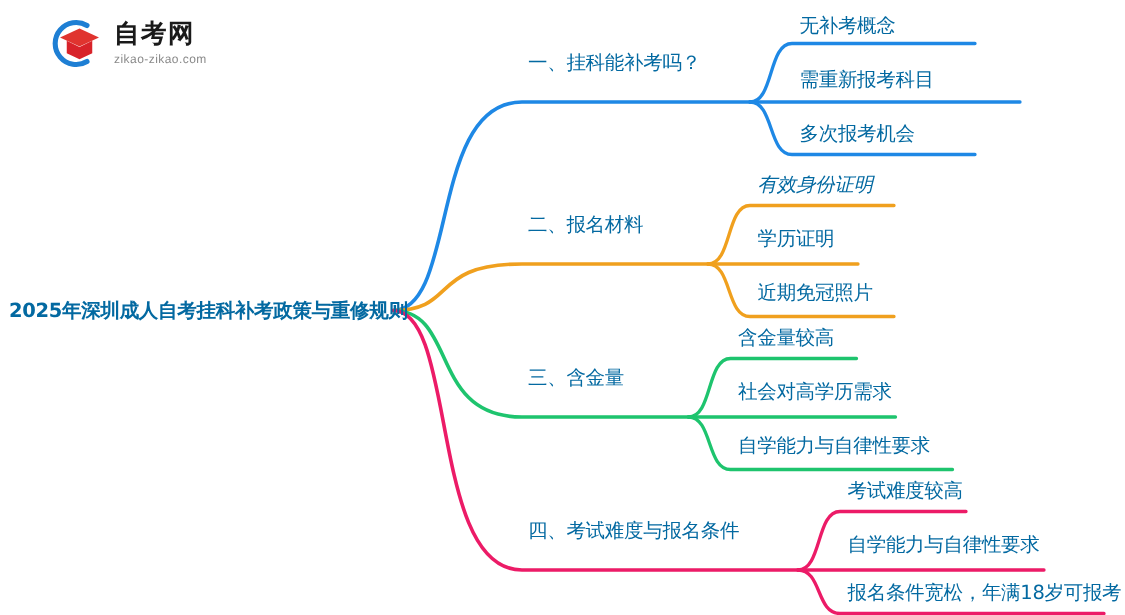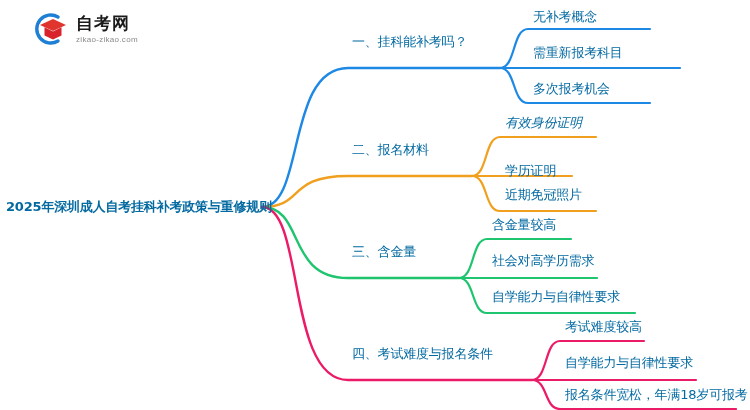--- a/index.html
+++ b/index.html
@@ -135,21 +135,21 @@
 
     <div class="node-text" id="root-label">2025年深圳成人自考挂科补考政策与重修规则</div>
 
     <div class="node-text branch-label" style="top:33px;">一、挂科能补考吗？</div>
     <div class="node-text leaf-label" style="left:533px; top:8px;">无补考概念</div>
     <div class="node-text leaf-label" style="left:533px; top:44px;">需重新报考科目</div>
     <div class="node-text leaf-label" style="left:533px; top:80px;">多次报考机会</div>
 
     <div class="node-text branch-label" style="top:141px;">二、报名材料</div>
     <div class="node-text leaf-label" style="left:505px; top:114px;font-style:italic;">有效身份证明</div>
-    <div class="node-text leaf-label" style="left:505px; top:162px;">学历证明</div>
+    <div class="node-text leaf-label" style="left:505px; top:150px;">学历证明</div>
     <div class="node-text leaf-label" style="left:505px; top:186px;">近期免冠照片</div>
 
     <div class="node-text branch-label" style="top:243px;">三、含金量</div>
     <div class="node-text leaf-label" style="left:492px; top:216px;">含金量较高</div>
     <div class="node-text leaf-label" style="left:492px; top:252px;">社会对高学历需求</div>
     <div class="node-text leaf-label" style="left:492px; top:288px;">自学能力与自律性要求</div>
 
     <div class="node-text branch-label" style="top:345px;">四、考试难度与报名条件</div>
     <div class="node-text leaf-label" style="left:565px; top:318px;">考试难度较高</div>
     <div class="node-text leaf-label" style="left:565px; top:354px;">自学能力与自律性要求</div>

